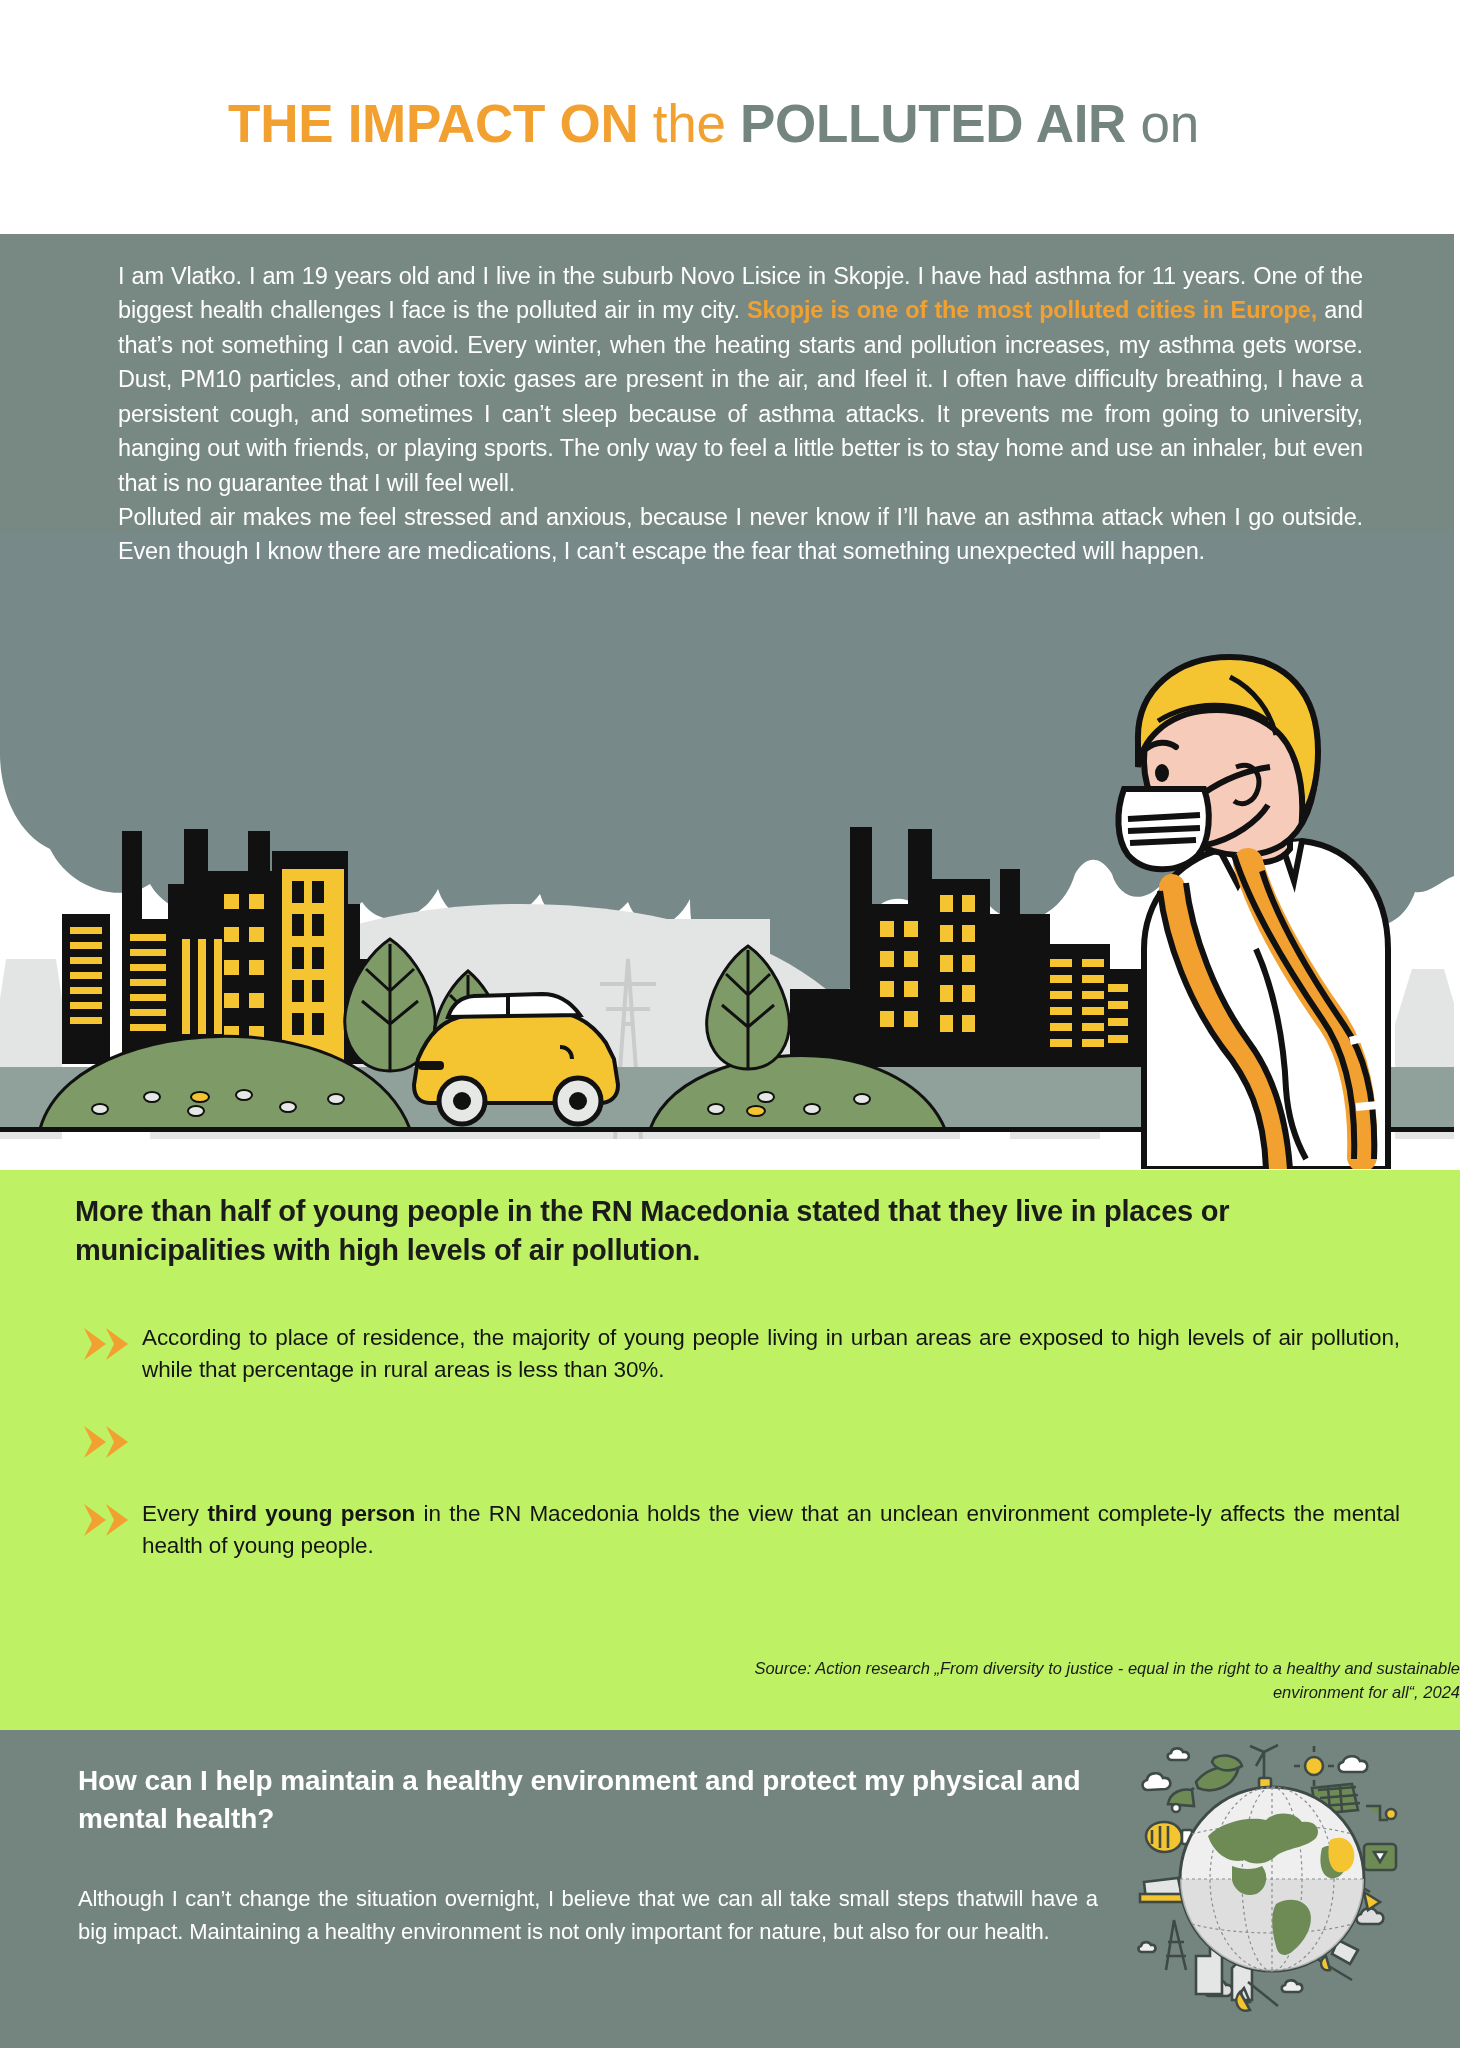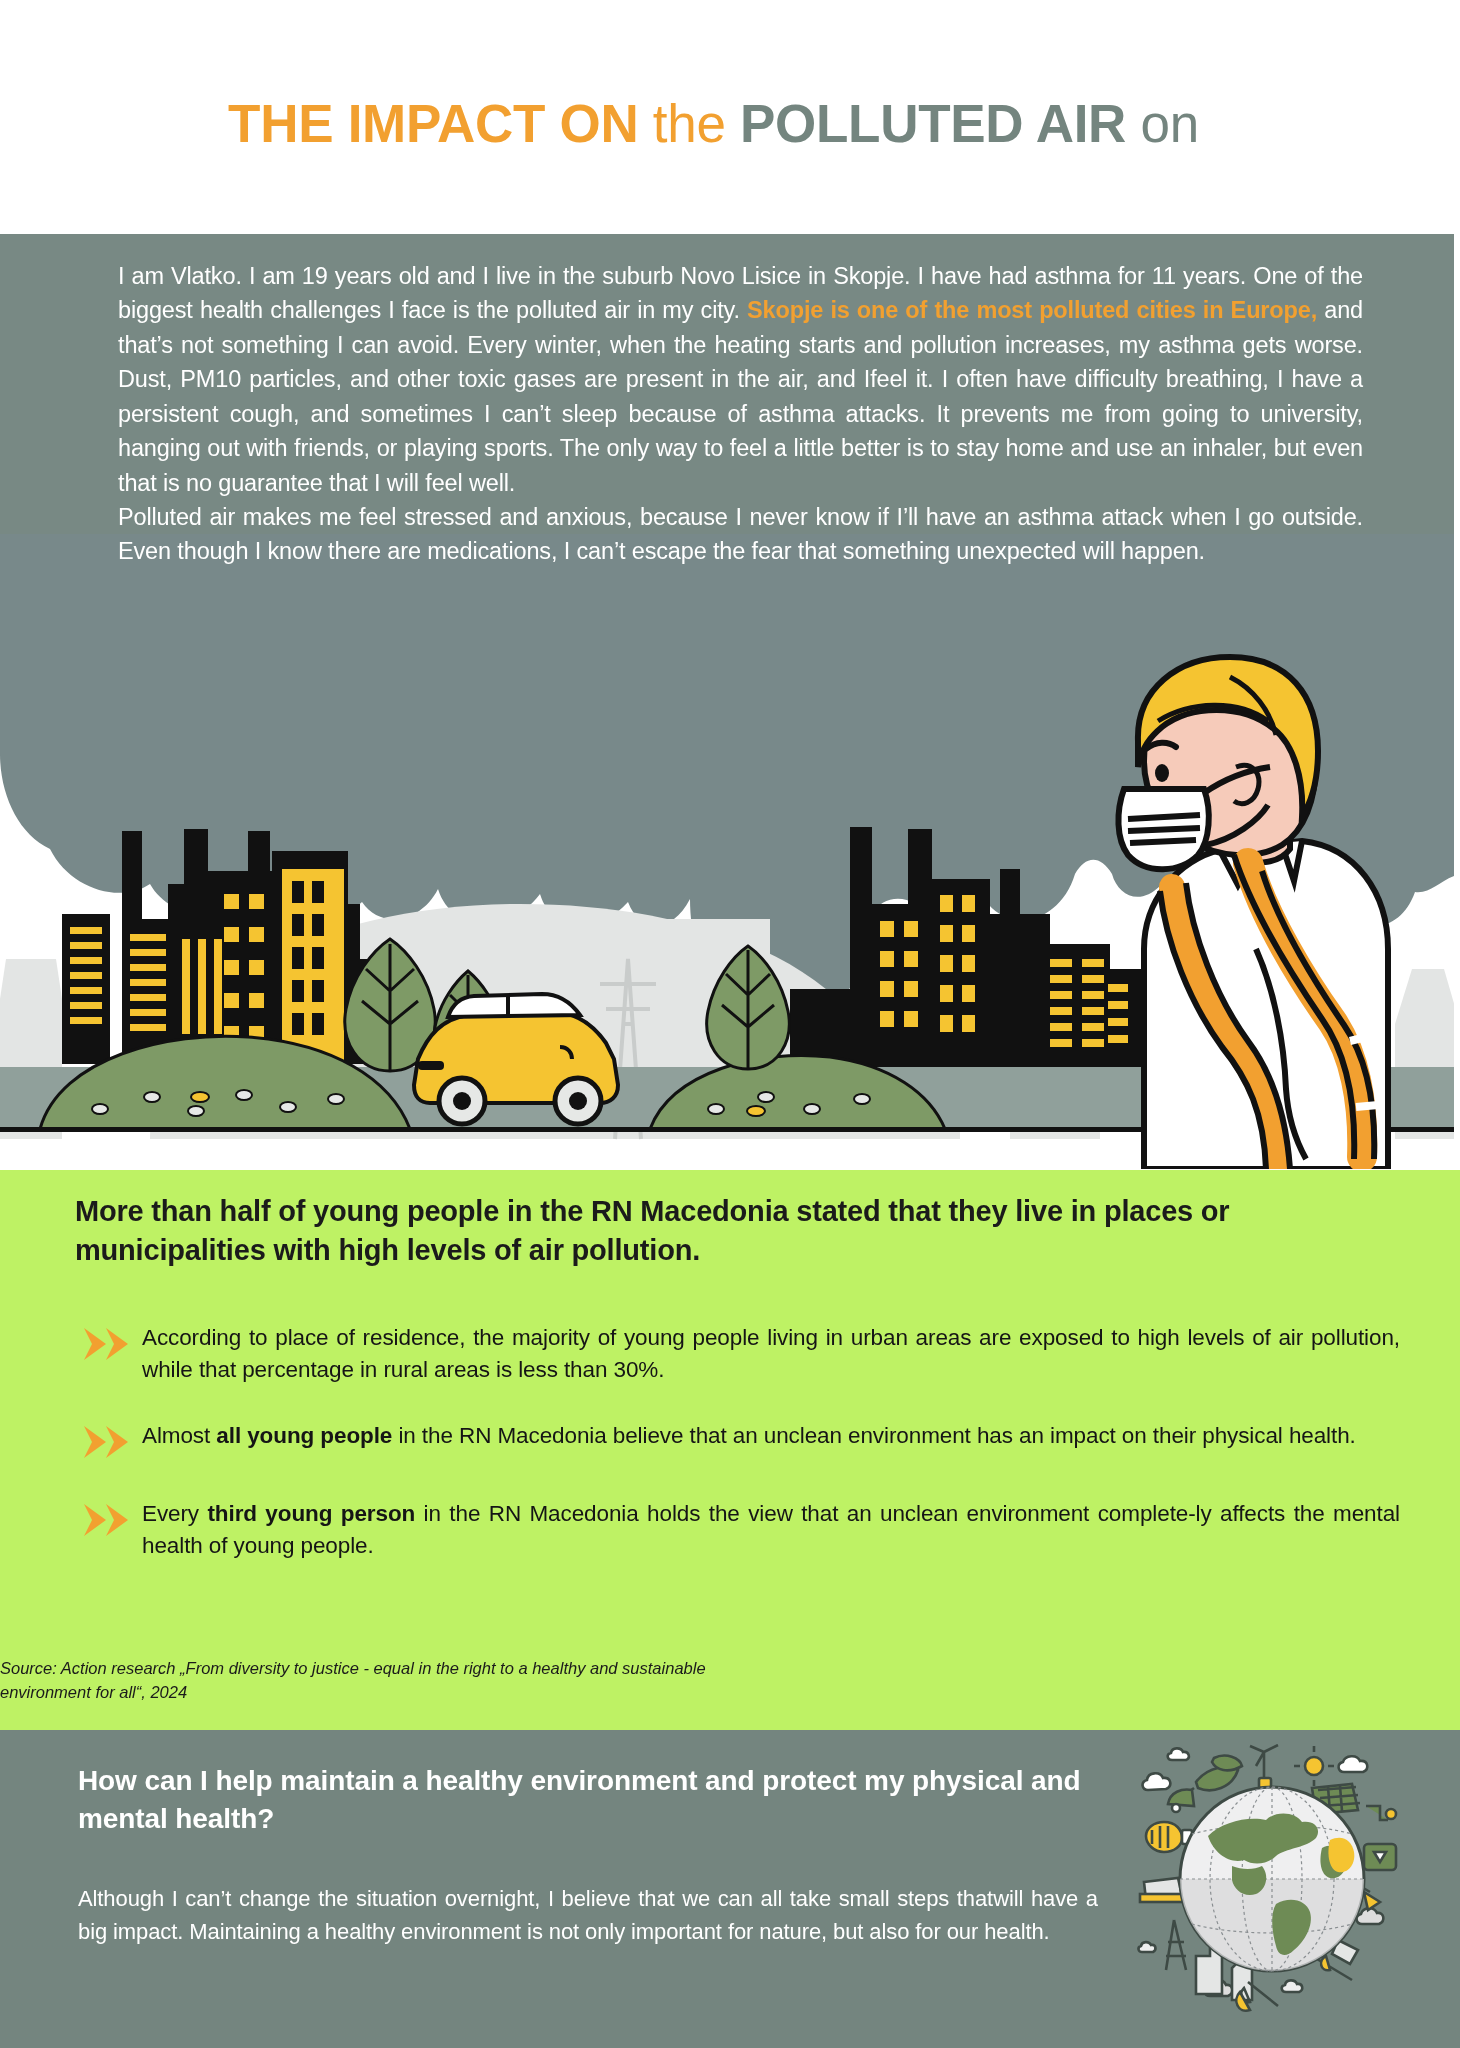--- a/index.html
+++ b/index.html
@@ -59,21 +59,21 @@
   }
   .bullets { position:absolute; left:80px; top:152px; width:1320px; }
   .bullet { display:flex; align-items:flex-start; margin-bottom:34px; }
   .chev { width:62px; flex:0 0 62px; padding-top:4px; }
   .btext {
     flex:1; font-size:22.5px; line-height:1.42; color:#151515;
     text-align:justify; letter-spacing:-0.1px;
   }
   .btext b { font-weight:700; }
   .source {
-    position:absolute; left:0; top:487px; width:1460px; text-align:left;
+    position:absolute; left:0; top:487px; width:1460px; text-align:right;
     font-size:16.5px; font-style:italic; color:#1b1b1b; line-height:1.45;
   }
 
   
   .close-panel {
     position:absolute; left:0; top:1730px; width:1460px; height:318px;
     background:#74857F;
   }
   .close-head {
     position:absolute; left:78px; top:32px; width:1020px;
@@ -363,21 +363,20 @@
       <span class="btext"><span>According to place of residence, the majority of young people living in urban areas are exposed to high levels of air pollution, while that percentage in rural areas is less than 30%.</span></span>
     </div>
 
     <div class="bullet">
       <span class="chev">
         <svg width="56" height="36" viewBox="0 0 56 36">
           <path d="M4,2 L26,18 L4,34 L12,18 Z" fill="#F2A030"></path>
           <path d="M26,2 L48,18 L26,34 L34,18 Z" fill="#F2A030"></path>
         </svg>
       </span>
-      <span class="btext"><span>Almost </span><b>all young people</b><span> in the RN Macedonia believe that an unclean environment has an impact on their physical health.</span></span>
     </div>
 
     <div class="bullet">
       <span class="chev">
         <svg width="56" height="36" viewBox="0 0 56 36">
           <path d="M4,2 L26,18 L4,34 L12,18 Z" fill="#F2A030"></path>
           <path d="M26,2 L48,18 L26,34 L34,18 Z" fill="#F2A030"></path>
         </svg>
       </span>
       <span class="btext"><span>Every </span><b>third young person</b><span> in the RN Macedonia holds the view that an unclean environment complete-ly affects the mental health of young people.</span></span>

